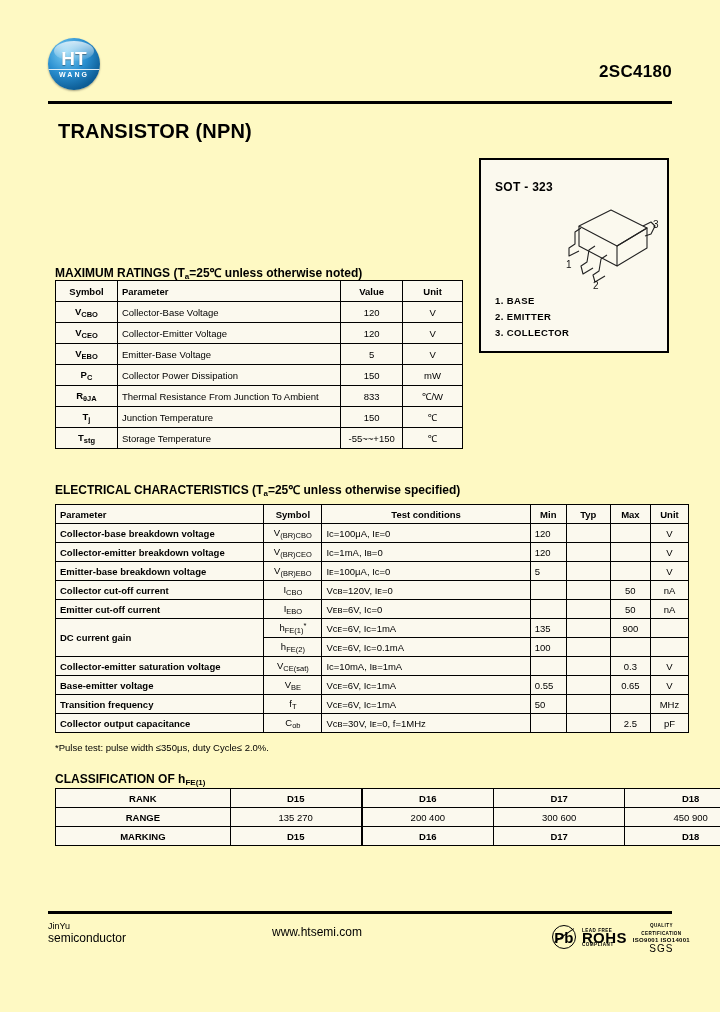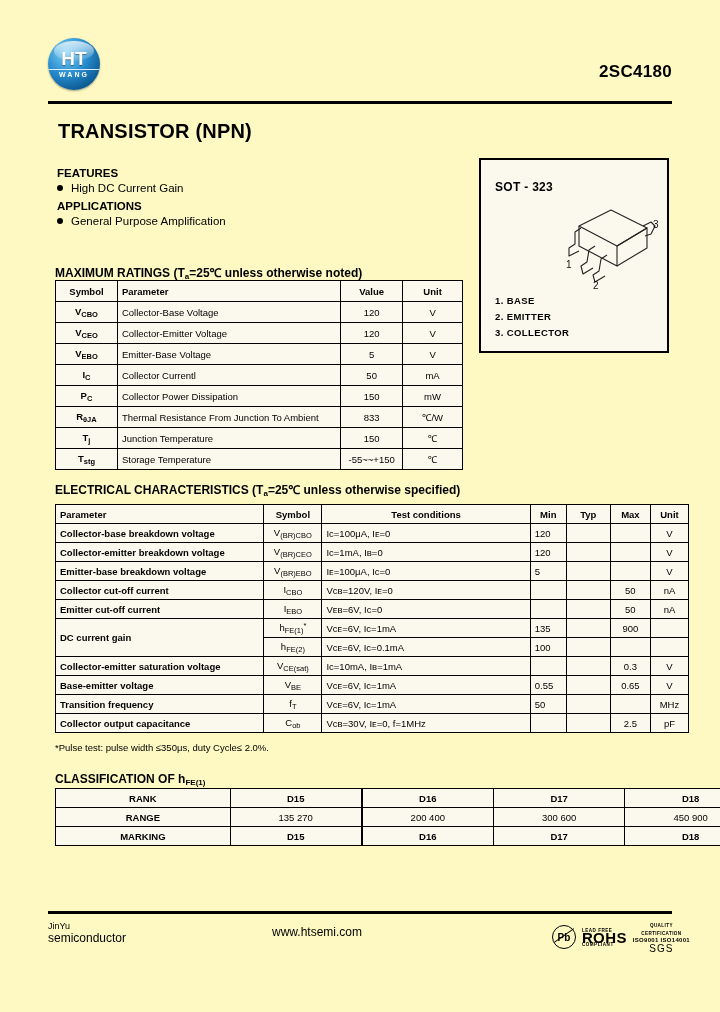--- a/index.html
+++ b/index.html
@@ -262,21 +262,21 @@
     top: 922px;
     display: flex;
     align-items: center;
     gap: 6px;
   }
   .pb-circle {
     width: 22px; height: 22px;
     border: 1.5px solid #000;
     border-radius: 50%;
     display: flex; align-items: center; justify-content: center;
-    font-size: 10px; font-weight: bold;
+    font-size: 15px; font-weight: bold;
     position: relative;
     margin-left: 12px;
   }
   .pb-circle .slash {
     position: absolute;
     left: -1px; top: 9px;
     width: 24px; height: 0;
     border-top: 1.5px solid #000;
     transform: rotate(-35deg);
   }
@@ -298,32 +298,20 @@
       <div class="gloss"></div>
       <div class="ht">HT</div>
       <div class="wang">WANG</div>
     </div>
     <div id="part-number">2SC4180</div>
   </div>
   <div id="header-rule"></div>
 
   <div id="doc-title">TRANSISTOR (NPN)</div>
 
-  <div id="features-block">
-    <div class="sec-head">FEATURES</div>
-    <div class="bullet-line">
-      <span class="bullet-dot"></span>
-      <span>High DC Current Gain</span>
-    </div>
-    <div class="sec-head">APPLICATIONS</div>
-    <div class="bullet-line">
-      <span class="bullet-dot"></span>
-      <span>General Purpose Amplification</span>
-    </div>
-  </div>
 
   <div id="package-box">
     <div id="pkg-name">SOT - 323</div>
     <svg id="pkg-art" width="96" height="90" viewBox="0 0 96 90">
       <g fill="none" stroke="#222" stroke-width="1.1" stroke-linejoin="round">
 
         <path d="M14,24 L46,8 L82,26 L52,44 Z"></path>
         <path d="M14,24 L14,44 L52,64 L52,44"></path>
         <path d="M52,44 L82,26 L82,46 L52,64"></path>
 
@@ -368,26 +356,20 @@
           <td class="c-sym"><b>V</b><sub>CEO</sub></td>
           <td class="c-param">Collector-Emitter Voltage</td>
           <td class="c-val">120</td>
           <td class="c-unit">V</td>
         </tr>
         <tr>
           <td class="c-sym"><b>V</b><sub>EBO</sub></td>
           <td class="c-param">Emitter-Base Voltage</td>
           <td class="c-val">5</td>
           <td class="c-unit">V</td>
-        </tr>
-        <tr>
-          <td class="c-sym"><b>I</b><sub>C</sub></td>
-          <td class="c-param">Collector Currentl</td>
-          <td class="c-val">50</td>
-          <td class="c-unit">mA</td>
         </tr>
         <tr>
           <td class="c-sym"><b>P</b><sub>C</sub></td>
           <td class="c-param">Collector Power Dissipation</td>
           <td class="c-val">150</td>
           <td class="c-unit">mW</td>
         </tr>
         <tr>
           <td class="c-sym"><b>R</b><sub>θJA</sub></td>
           <td class="c-param">Thermal Resistance From Junction To Ambient</td>

